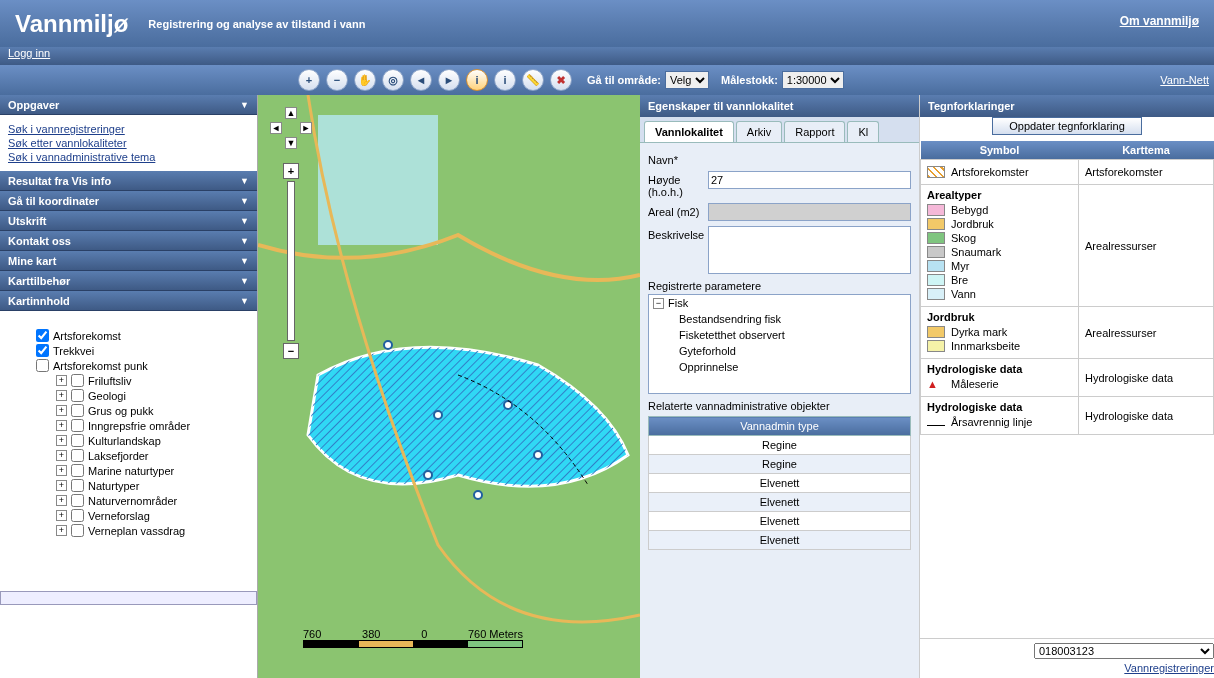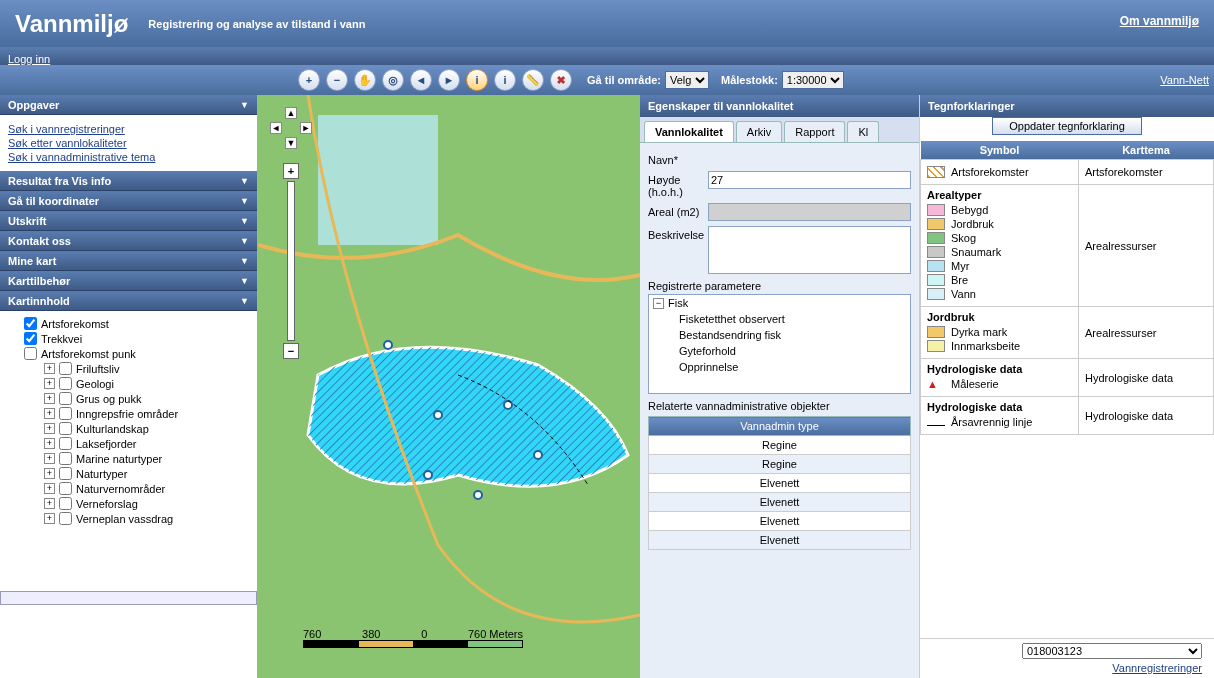--- a/index.html
+++ b/index.html
@@ -6,21 +6,21 @@
 body{width:1214px;height:678px;overflow:hidden;background:#fff}
 a{color:#1e3f8b;text-decoration:underline;cursor:pointer}
 
 
 .header{height:47px;background:linear-gradient(to bottom,#6b8fc5 0%,#5a7db0 50%,#4a6d9e 100%);display:flex;align-items:center;padding:0 15px;color:#fff;position:relative}
 .header .title{font-size:24px;font-weight:bold;margin-right:20px}
 .header .sub{font-size:11px;font-weight:bold}
 .header .r{position:absolute;right:15px;top:14px;font-size:12px;font-weight:bold;color:#fff;text-decoration:underline}
 
 
-.toprow{height:18px;background:linear-gradient(to bottom,#5a7db0,#3e5a85);display:flex;align-items:flex-end;padding:0 8px;color:#fff}
+.toprow{height:18px;background:linear-gradient(to bottom,#5a7db0,#3e5a85);display:flex;align-items:flex-start;padding:0 8px;color:#fff}
 .toprow a{color:#fff;font-size:11px}
 
 
 .toolbar{height:30px;background:linear-gradient(to bottom,#6b8fc5,#4a6d9e);display:flex;align-items:center;padding:0 5px;color:#fff;font-size:11px}
 .toolbar .spacer{width:290px}
 .tbtn{width:22px;height:22px;background:linear-gradient(to bottom,#fff,#d5dfef);border:1px solid #8ba3c8;border-radius:11px;margin:0 3px;display:flex;align-items:center;justify-content:center;cursor:pointer;color:#2a4d7a;font-weight:bold}
 .toolbar label{margin:0 4px 0 12px;font-weight:bold}
 .toolbar select{height:18px;font-size:11px;border:1px solid #4a6d9e}
 .toolbar .rlink{margin-left:auto;color:#fff;}
 
@@ -29,21 +29,21 @@
 .left{width:258px;background:#fff;border-right:1px solid #aaa;display:flex;flex-direction:column}
 .middle{width:382px;position:relative;background:#7ab566;overflow:hidden}
 .right1{width:280px;display:flex;flex-direction:column;border-right:1px solid #ccc}
 .right2{width:294px;display:flex;flex-direction:column;overflow:hidden}
 
 
 .acc-head{height:20px;background:linear-gradient(to bottom,#5a7db0,#3e5a85);color:#fff;font-weight:bold;padding:3px 8px;display:flex;align-items:center;cursor:pointer;border-bottom:1px solid #2a4066}
 .acc-head .chev{margin-left:auto;font-size:9px}
 .acc-body{padding:6px 8px;background:#fff}
 .acc-body a{display:block;margin:2px 0}
-.tree{height:280px;overflow:auto;padding:4px;background:#fff}
+.tree{height:280px;overflow:auto;padding:16px;background:#fff}
 .tree-item{display:flex;align-items:center;margin:2px 0 2px 40px}
 .tree-item.top{margin-left:20px}
 .tree-item .pm{width:11px;height:11px;border:1px solid #888;text-align:center;line-height:9px;font-size:9px;margin-right:4px;cursor:pointer;background:#fff}
 .tree-item input{margin-right:4px}
 .tree-scroll{height:14px;background:#eef;border:1px solid #99b}
 
 
 .map-svg{position:absolute;top:0;left:0}
 .nav-rose{position:absolute;top:12px;left:12px;width:42px;height:42px}
 .nav-rose .arr{position:absolute;width:12px;height:12px;background:#fff;border:1px solid #888;display:flex;align-items:center;justify-content:center;font-size:9px;cursor:pointer}
@@ -80,21 +80,21 @@
 
 
 .lgd-body{flex:1;overflow:auto}
 .lgd-btn{display:block;margin:0 auto 6px auto;padding:2px 16px;border:1px solid #4a6d9e;background:linear-gradient(to bottom,#fff,#d5dfef);cursor:pointer}
 .lgd-table{width:100%;border-collapse:collapse}
 .lgd-table th{background:linear-gradient(to bottom,#6b8fc5,#4a6d9e);color:#fff;padding:3px;font-weight:bold}
 .lgd-table td{padding:4px 6px;border:1px solid #ccc;vertical-align:top}
 .lgd-table .grp{font-weight:bold;margin-bottom:3px}
 .lgd-item{display:flex;align-items:center;margin:2px 0}
 .sw{width:18px;height:12px;margin-right:6px;border:1px solid #888;flex-shrink:0}
-.bottom{padding:4px 12px;text-align:right;border-top:1px solid #ccc}
+.bottom{padding:4px 0;text-align:right;border-top:1px solid #ccc}
 .bottom select{width:180px}
 .bottom a{display:block;margin-top:3px}
 </style>
 </head>
 <body>
 
 <div class="header">
   <span class="title">Vannmiljø</span>
   <span class="sub">Registrering og analyse av tilstand i vann</span>
   <a class="r">Om vannmiljø</a>
@@ -310,22 +310,22 @@
       <div class="prow">
           <label>Beskrivelse</label>
           <textarea style=""></textarea>
         </div>
       <div class="subhead">Registrerte parametere</div>
       <div class="parambox">
         <div class="param-row hdr">
             <span class="pm">−</span>
             <span>Fisk</span>
           </div>
+        <div class="param-sub">Bestandsendring fisk</div>
         <div class="param-sub">Fisketetthet observert</div>
-        <div class="param-sub">Bestandsendring fisk</div>
         <div class="param-sub">Gyteforhold</div>
         <div class="param-sub">Opprinnelse</div>
       </div>
       <div class="subhead">Relaterte vannadministrative objekter</div>
       <table class="reltable">
         <tbody>
             <tr>
               <th>Vannadmin type</th>
             </tr>
         </tbody>

